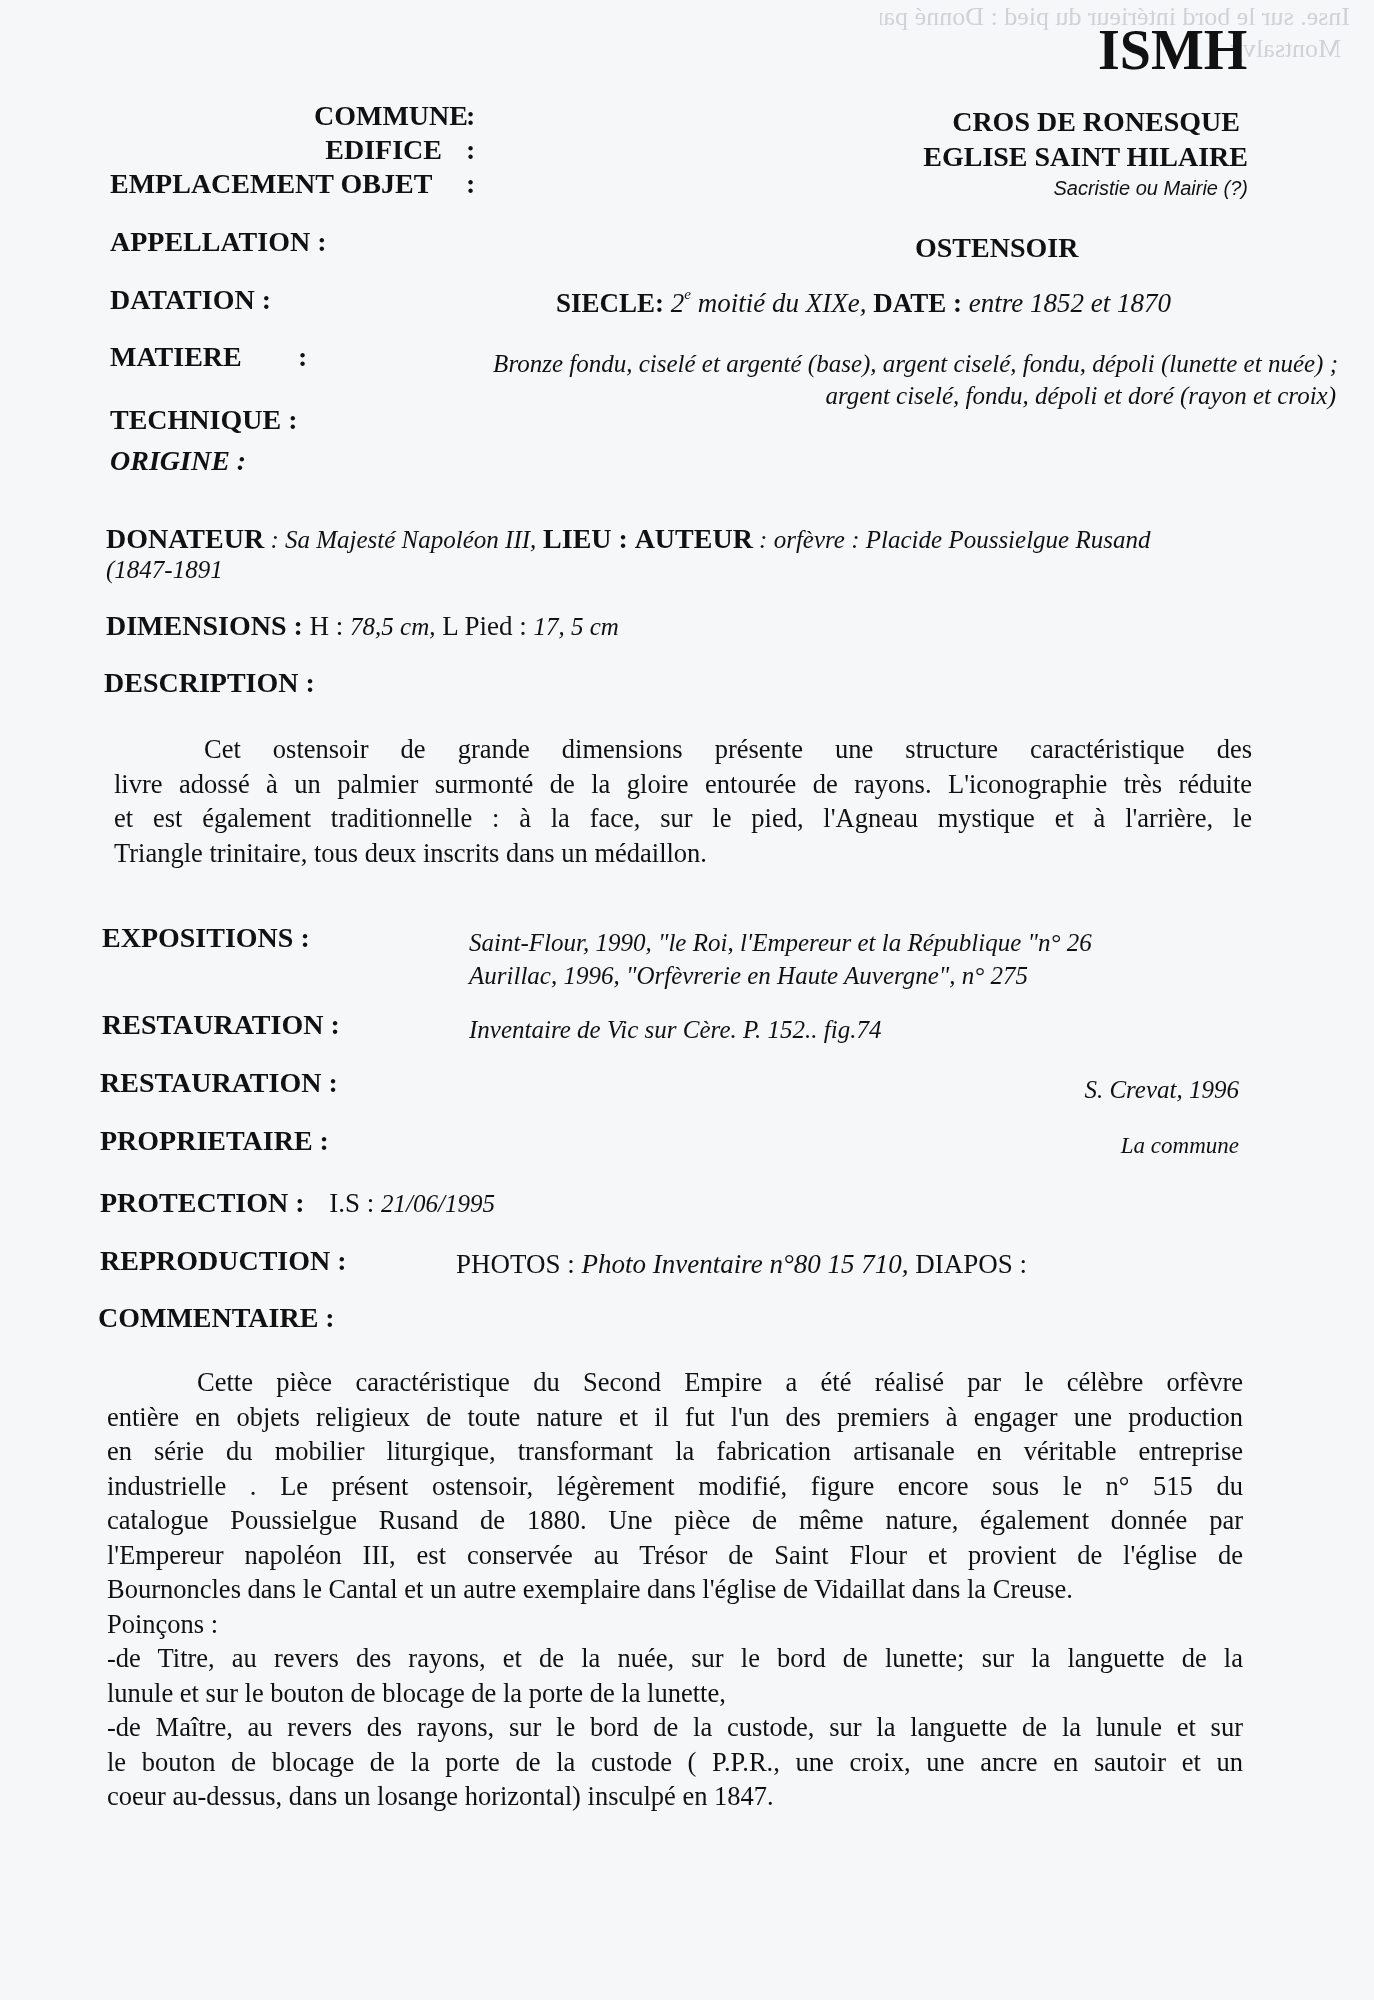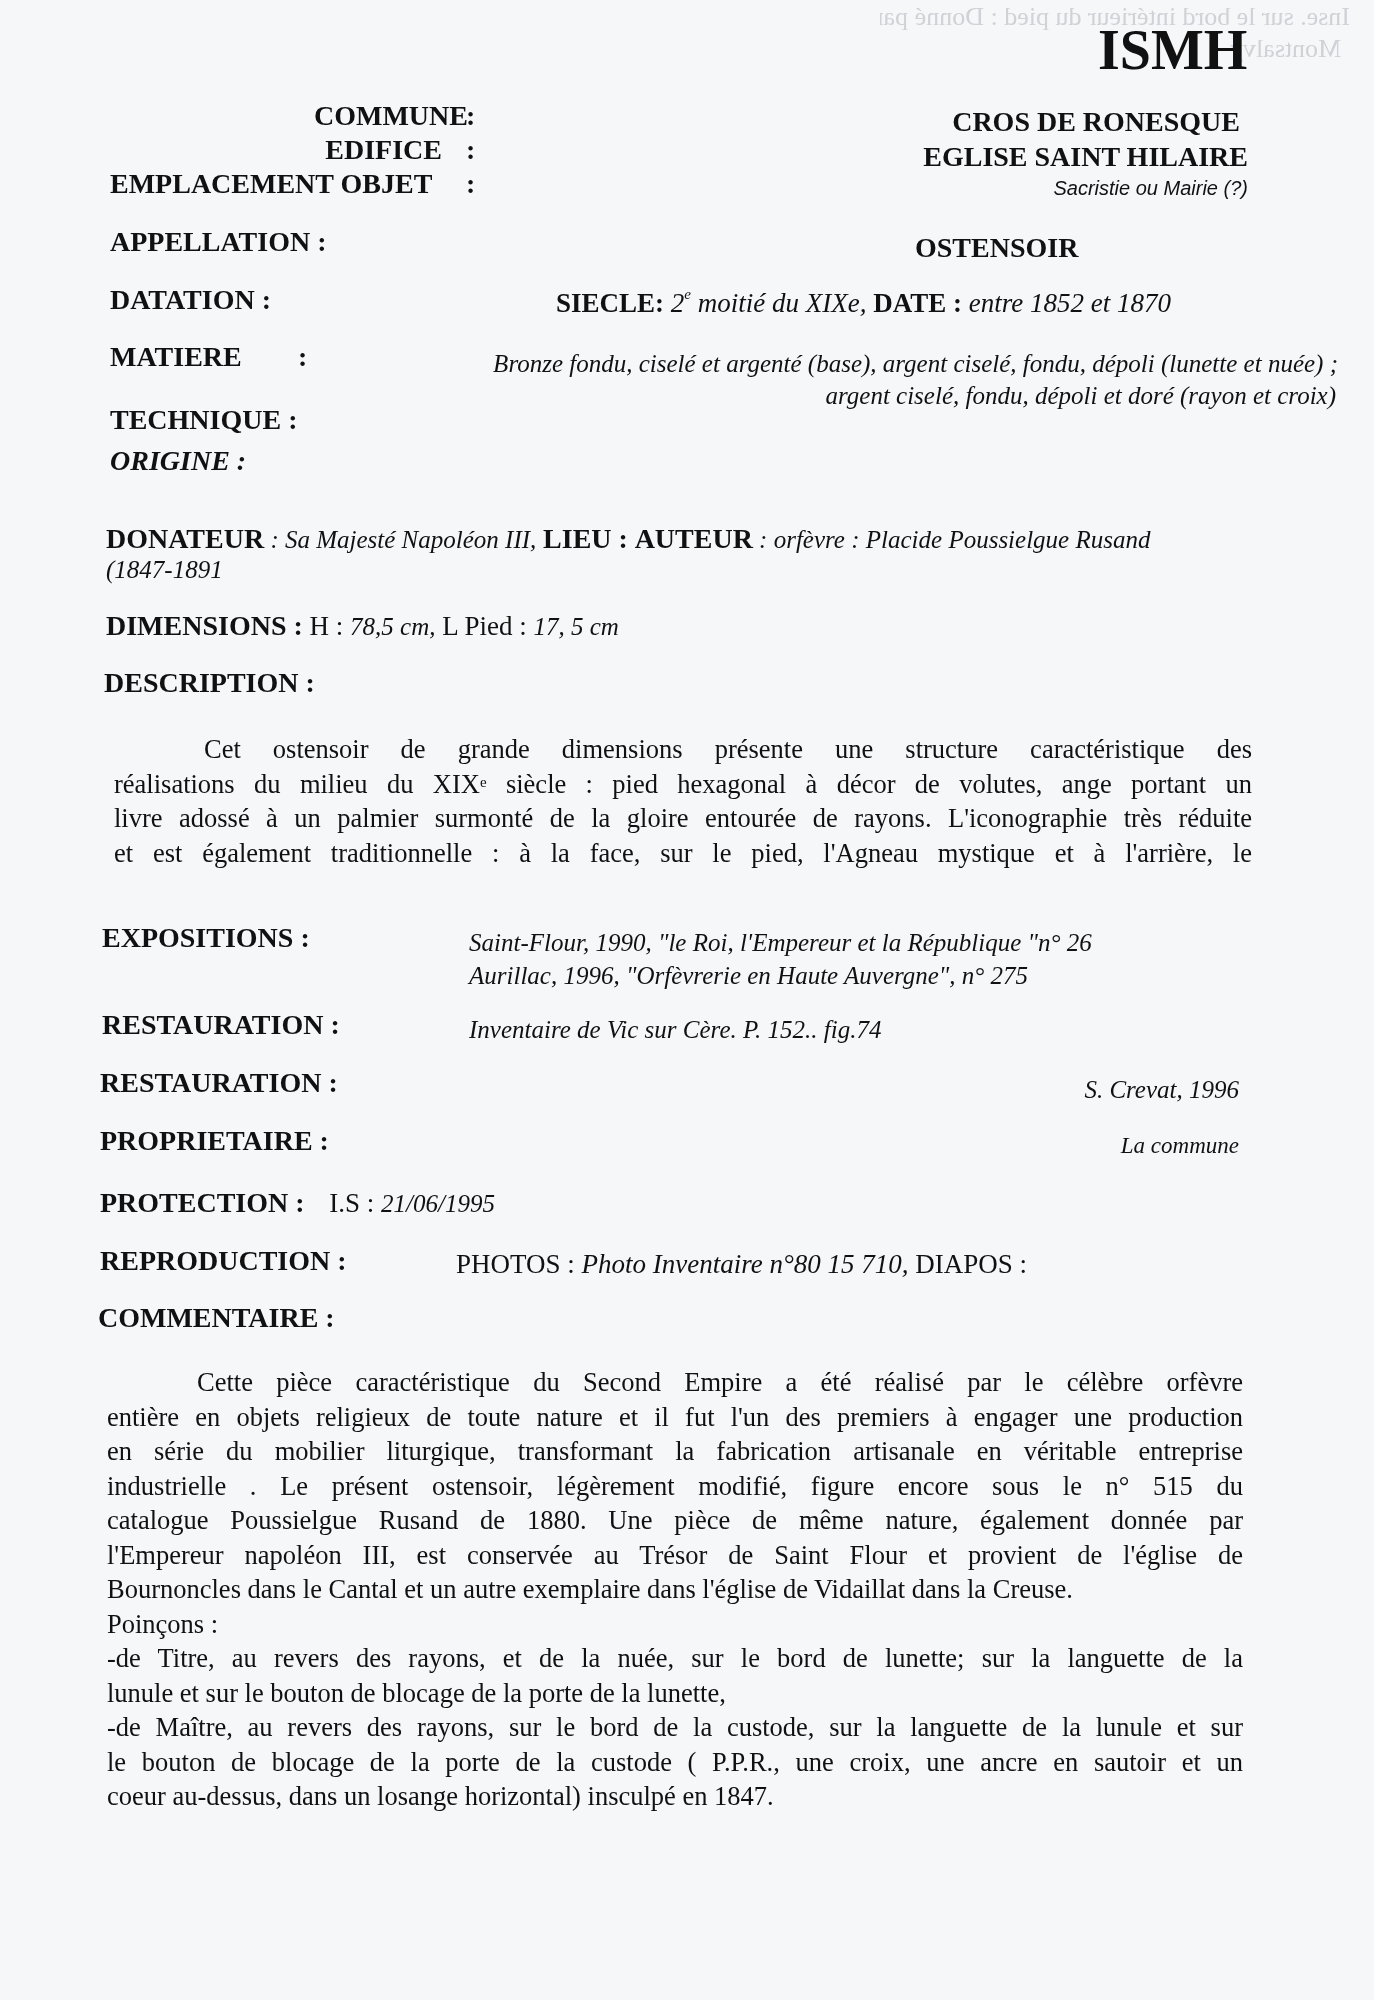--- a/index.html
+++ b/index.html
@@ -83,23 +83,23 @@
   <b style="font-size:28px;">DIMENSIONS :</b>
   <span>H :</span>
   <span class="it" style="font-size:25px;">78,5 cm,</span>
   <span>L Pied :</span>
   <span class="it" style="font-size:25px;">17, 5 cm</span>
 </div>
 
 <div class="abs lbl" style="left:104px; top:667px;">DESCRIPTION :</div>
 <div class="para" style="left:102px; top:732px; width:1150px;">
   <span class="ln indent">Cet ostensoir de grande dimensions présente une structure caractéristique des</span>
-  <span class="ln"><span>réalisations du milieu du XIX</span><sup>e</sup><span> siècle : pied hexagonal à décor de volutes, ange portant un</span></span>
   <span class="ln">livre adossé à un palmier surmonté de la gloire entourée de rayons. L'iconographie très réduite</span>
   <span class="ln">et est également traditionnelle : à la face, sur le pied, l'Agneau mystique et à l'arrière, le</span>
+  <span class="ln last">Triangle trinitaire, tous deux inscrits dans un médaillon.</span>
 </div>
 
 <div class="abs lbl" style="left:102px; top:922px;">EXPOSITIONS :</div>
 <div class="abs vi" style="left:469px; top:929px;">Saint-Flour, 1990, "le Roi, l'Empereur et la République "n° 26</div>
 <div class="abs vi" style="left:469px; top:962px;">Aurillac, 1996, "Orfèvrerie en Haute Auvergne", n° 275</div>
 
 <div class="abs lbl" style="left:102px; top:1009px;">RESTAURATION :</div>
 <div class="abs vi" style="left:469px; top:1016px;">Inventaire de Vic sur Cère. P. 152.. fig.74</div>
 
 <div class="abs lbl" style="left:100px; top:1067px;">RESTAURATION :</div>

